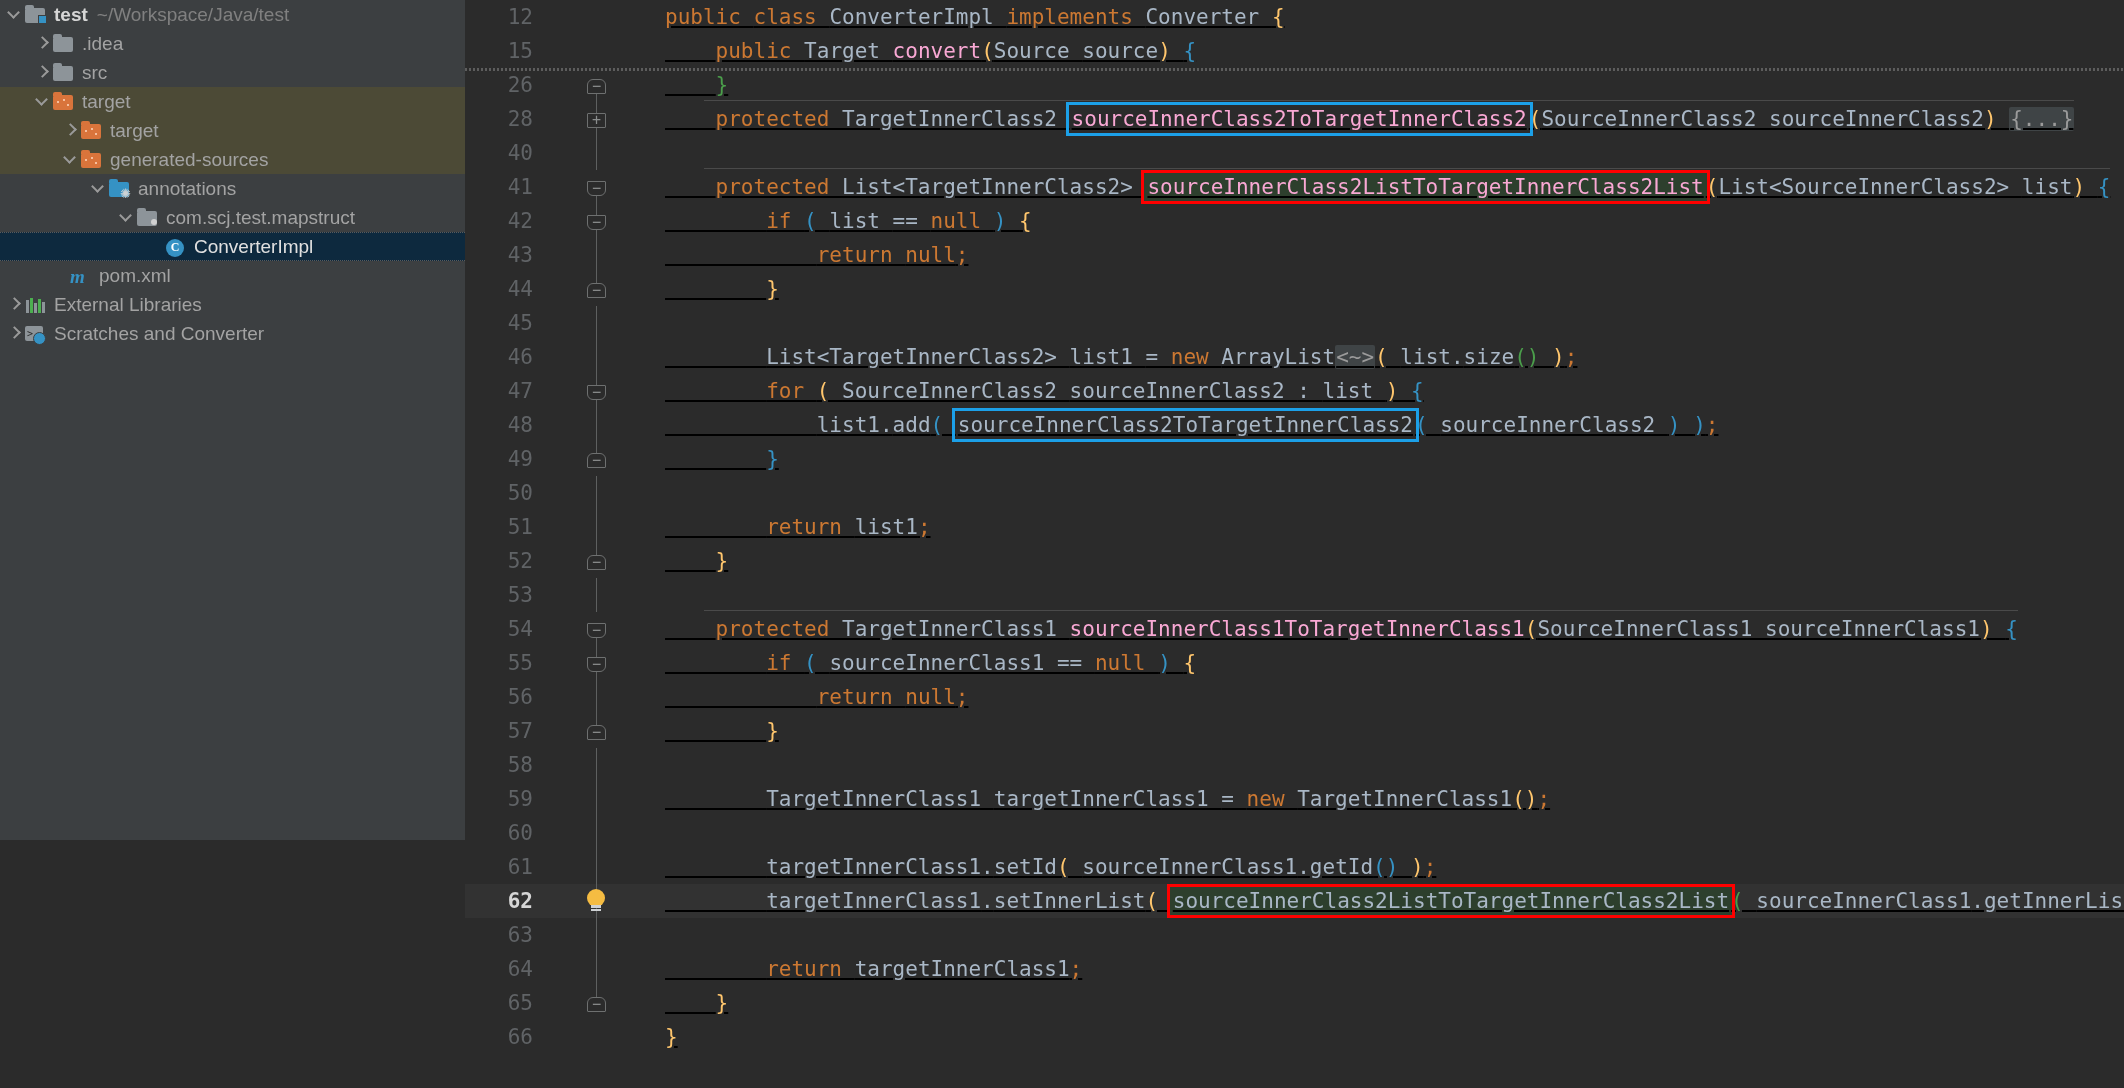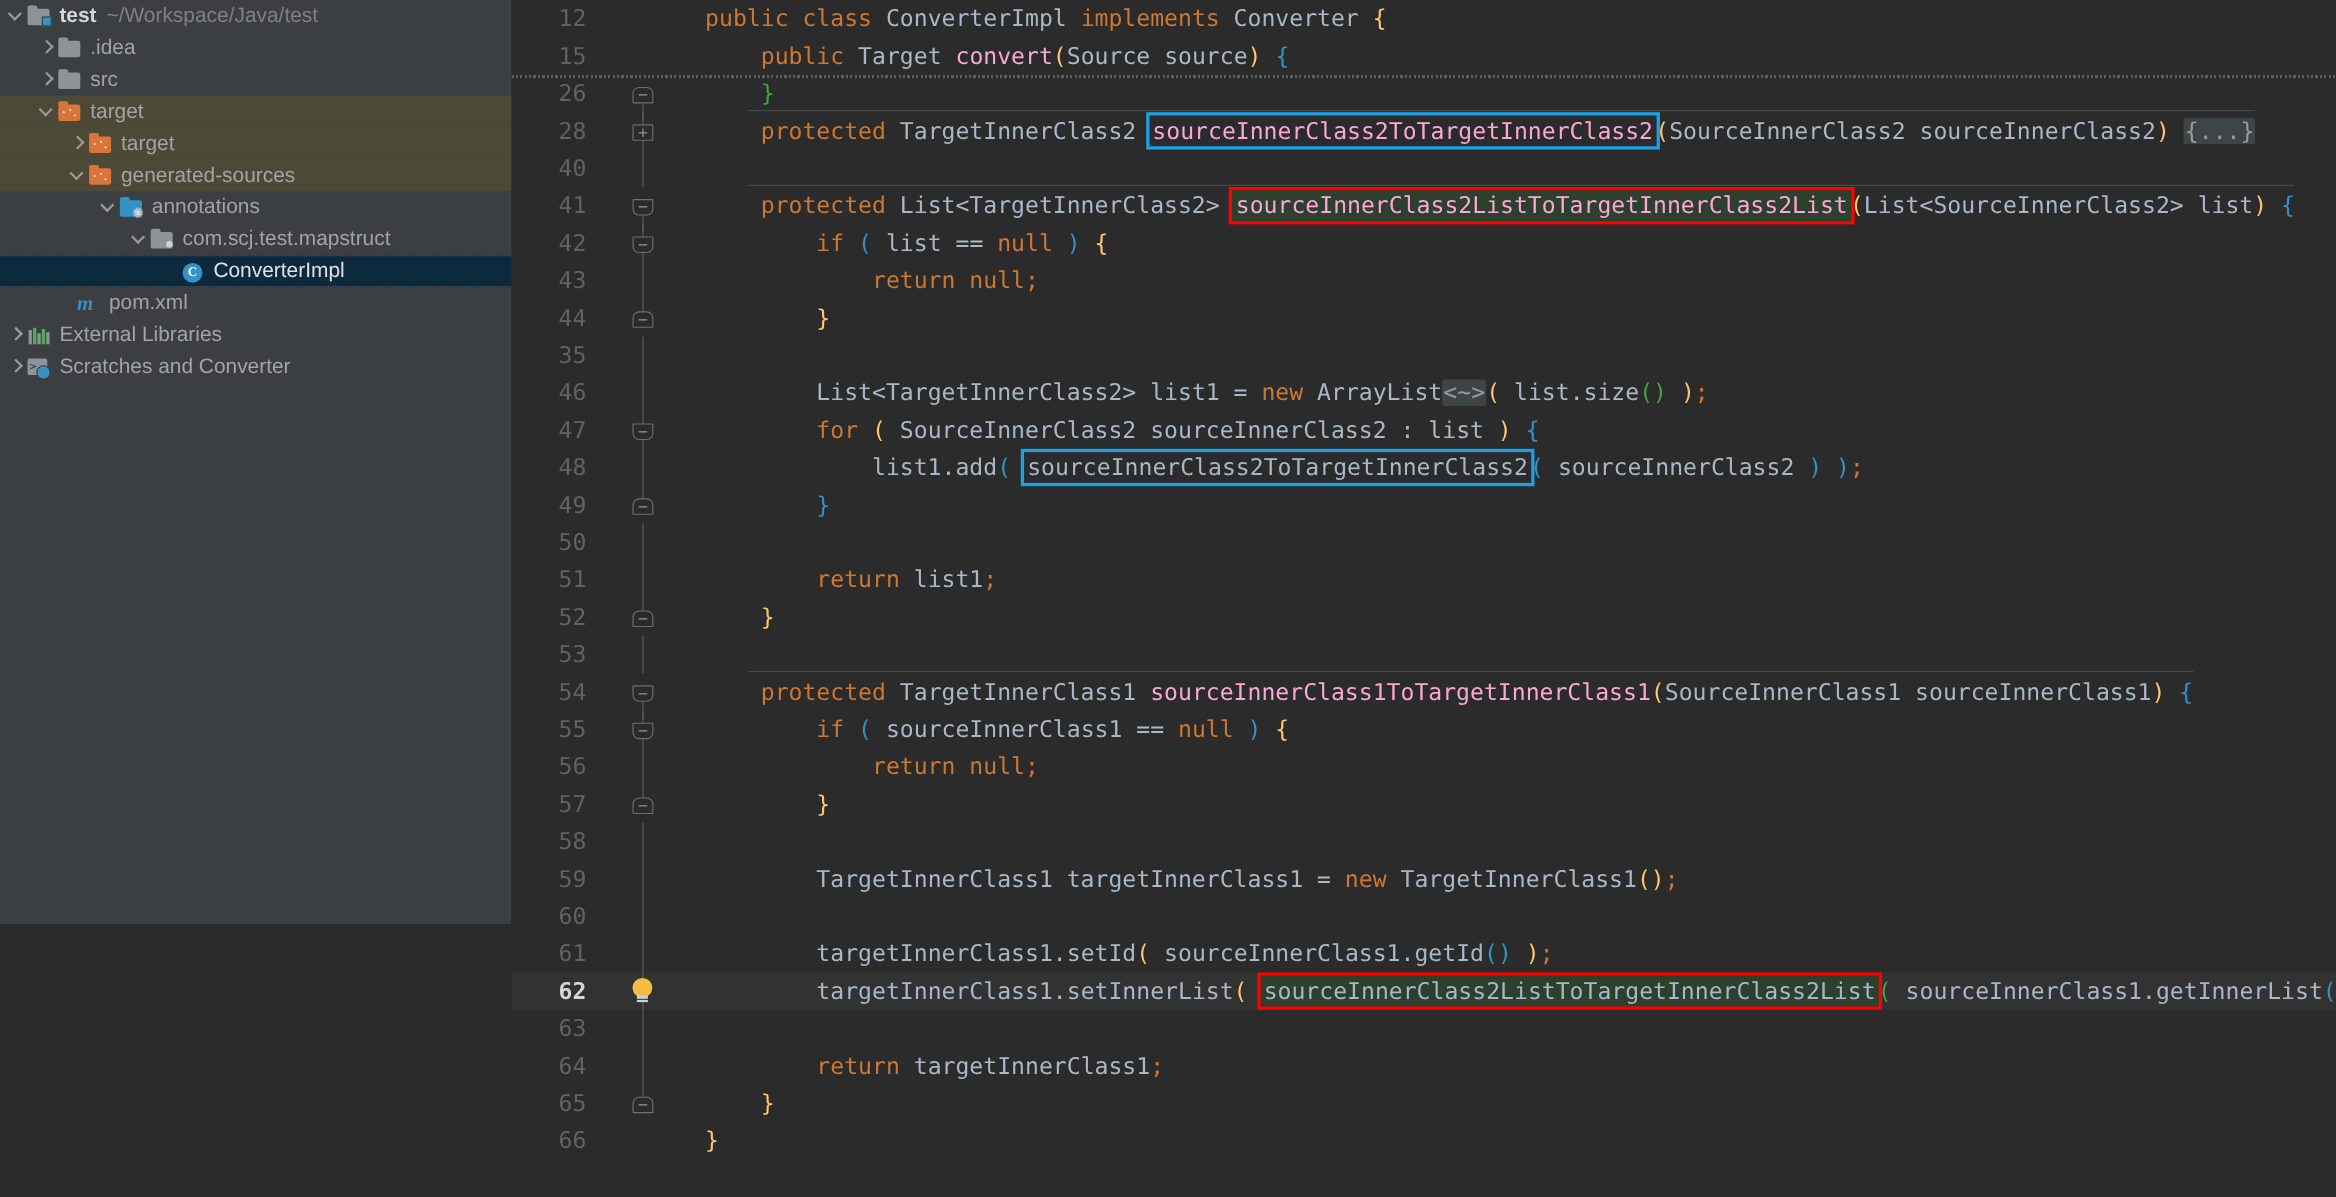--- a/index.html
+++ b/index.html
@@ -125,20 +125,21 @@
     overflow: hidden;
   }
   .code-line {
     position: relative;
     height: 34px;
     display: flex;
     align-items: center;
     white-space: pre;
     font-family: "DejaVu Sans Mono", monospace;
     font-size: 21px;
+    gap: 12px;
   }
   .code-line.caret { background: #323232; }
   .ln {
     width: 82px; flex: 0 0 82px;
     text-align: right; padding-right: 14px;
     color: #606366; font-size: 21px;
   }
   .code-line.caret .ln { color: #d6d6d6; font-weight: bold; }
   .gut {
     width: 78px; flex: 0 0 78px;
@@ -173,21 +174,21 @@
     position: absolute; left: 4px; top: 0;
     width: 18px; height: 18px; border-radius: 50%;
     background: #f5bc42;
   }
   .bulb .base {
     position: absolute; left: 8px; top: 16px; width: 10px; height: 3px; background: #cfd2d4;
   }
   .bulb .base2 {
     position: absolute; left: 8px; top: 20px; width: 10px; height: 2px; background: #cfd2d4;
   }
-  .codetxt { padding-left: 16px; position: relative; }
+  .codetxt { padding-left: 16px; position: relative; text-decoration: underline; }
 
   
   .kw { color: #cc7832; }
   .typ { color: #a9b7c6; }
   .fn { color: #f9a8d4; }
   .id { color: #a9b7c6; }
   .op { color: #a9b7c6; }
   .brace-y { color: #ffc66d; }
   .brace-g { color: #4b9e4b; }
   .brace-b { color: #3592c4; }
@@ -405,21 +406,21 @@
       <span class="codetxt">            <span class="kw">return </span><span class="kw">null</span><span class="sem">;</span></span>
     </div>
 
     <div class="code-line">
       <span class="ln">44</span>
       <span class="gut"><span class="fold top"><span class="vline" style="top:-8px;height:26px"></span><span class="shape">−</span></span></span>
       <span class="codetxt">        <span class="brace-y">}</span></span>
     </div>
 
     <div class="code-line">
-      <span class="ln">35</span>
+      <span class="ln">45</span>
       <span class="gut"><span class="vline-only"></span></span>
       <span class="codetxt"></span>
     </div>
 
     <div class="code-line">
       <span class="ln">46</span>
       <span class="gut"><span class="vline-only"></span></span>
       <span class="codetxt">        <span class="typ">List&lt;TargetInnerClass2&gt; </span><span class="id">list1 </span><span class="op">= </span><span class="kw">new </span><span class="typ">ArrayList</span><span class="fold-chip">&lt;~&gt;</span><span class="brace-y">( </span><span class="id">list</span><span class="op">.</span><span class="id">size</span><span class="brace-g">() </span><span class="brace-y">)</span><span class="sem">;</span></span>
     </div>
 

